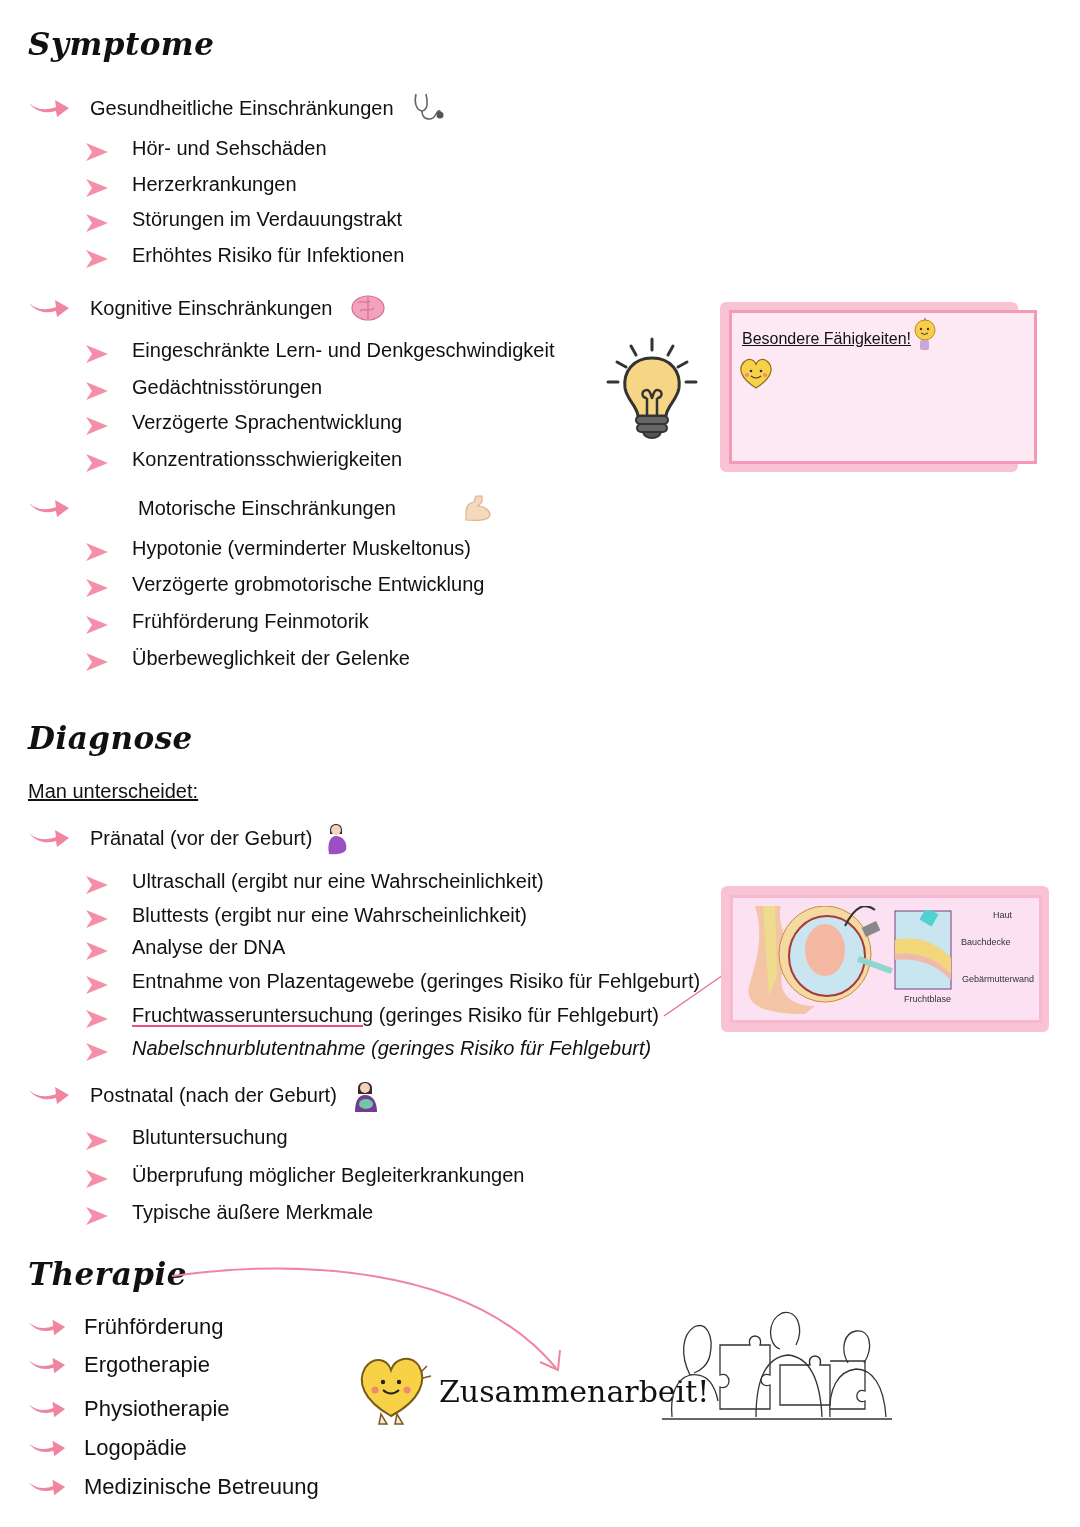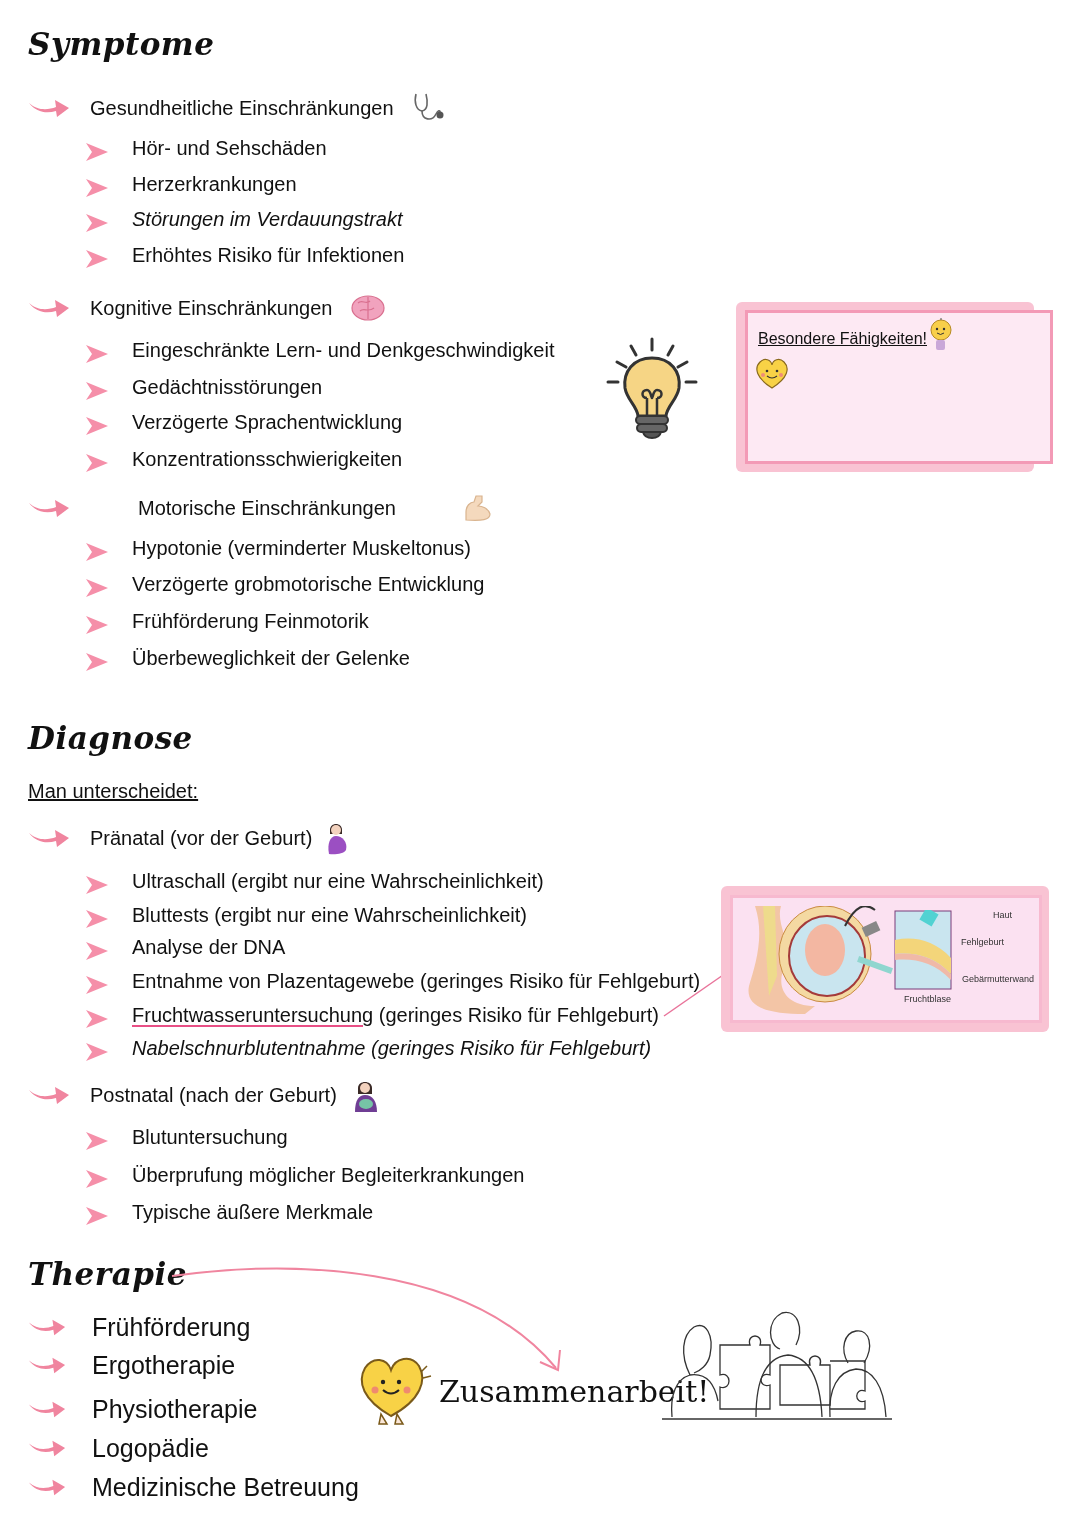--- a/index.html
+++ b/index.html
@@ -18,21 +18,21 @@
   .item .chev { width: 22px; height: 18px; margin-right: 24px; }
   .item .txt { font-size: 20px; line-height: 26px; }
   .sub-ul { text-decoration: underline; text-decoration-color: #e94f86; text-underline-offset: 3px; }
   .card { position: absolute; background: #f9c3d3; border-radius: 6px; }
   .card-inner { position: absolute; background: #fde9f3; border: 3px solid #f39ab6; }
   .card-title { position: absolute; font-size: 16px; text-decoration: underline; color: #111; }
   .card-body { position: absolute; font-size: 16px; line-height: 18px; color: #111; }
   .diag-label { position: absolute; font-family: "Liberation Sans", sans-serif; font-size: 9px; color: #333; }
   .therapy-item { position: absolute; display: flex; align-items: center; height: 32px; }
   .therapy-item .arrow { width: 38px; height: 20px; margin-right: 18px; }
-  .therapy-item .txt { font-size: 25px; margin-left: 8px; }
+  .therapy-item .txt { font-size: 22px; }
   .zusammen { position: absolute; font-family: "DejaVu Serif", serif; font-size: 30px; color: #111; padding: 0 3px; }
   .zusammen::before { content: ""; position: absolute; left: -2px; right: -2px; top: 10px; bottom: 4px;
                       background: #f7c6d5; z-index: -1; border-radius: 3px; }
 </style>
 </head>
 <body>
 
 <svg width="0" height="0" style="position:absolute">
   <defs>
     <symbol id="swoosh" viewBox="0 0 42 22">
@@ -62,21 +62,21 @@
       <use href="#chev"></use>
     </svg>
   <span class="txt">Hör- und Sehschäden</span>
 </div>
 <div class="item" style="left:86px; top:165px;">
   <svg class="chev">
       <use href="#chev"></use>
     </svg>
   <span class="txt">Herzerkrankungen</span>
 </div>
-<div class="item" style="left:86px; top:200px;font-style:italic;">
+<div class="item" style="left:86px; top:200px;">
   <svg class="chev">
       <use href="#chev"></use>
     </svg>
   <span class="txt">Störungen im Verdauungstrakt</span>
 </div>
 <div class="item" style="left:86px; top:236px;">
   <svg class="chev">
       <use href="#chev"></use>
     </svg>
   <span class="txt">Erhöhtes Risiko für Infektionen</span>
@@ -127,21 +127,21 @@
     <line x1="3" y1="46" x2="13" y2="46"></line>
     <line x1="81" y1="46" x2="91" y2="46"></line>
   </g>
   <path d="M47 22 C 28 22, 18 36, 20 52 C 22 64, 32 70, 33 80 L 61 80 C 62 70, 72 64, 74 52 C 76 36, 66 22, 47 22 Z" fill="#f6d585" stroke="#333" stroke-width="3"></path>
   <path d="M42 80 L 42 62 M 52 80 L 52 62 M 42 62 C 36 62, 36 54, 42 54 C 46 54, 46 62, 47 62 C 48 62, 48 54, 52 54 C 58 54, 58 62, 52 62" fill="none" stroke="#333" stroke-width="2.5"></path>
   <rect x="31" y="80" width="32" height="8" rx="4" fill="#666" stroke="#333" stroke-width="2"></rect>
   <rect x="32" y="88" width="30" height="8" rx="4" fill="#666" stroke="#333" stroke-width="2"></rect>
   <path d="M38 96 L 56 96 C 54 104, 40 104, 38 96 Z" fill="#555" stroke="#333" stroke-width="2"></path>
 </svg>
 
-<div class="card" style="left:720px; top:302px; width:298px; height:170px;margin-left:16px;">
+<div class="card" style="left:720px; top:302px; width:298px; height:170px;">
   <div class="card-inner" style="left:9px; top:8px; width:302px; height:148px;"></div>
   <div class="card-title" style="left:22px; top:28px;">Besondere Fähigkeiten!</div>
   <svg class="abs" style="left:192px; top:15px;" width="26" height="36" viewBox="0 0 26 36">
     <circle cx="13" cy="13" r="10" fill="#f8cf4a" stroke="#b68a22" stroke-width="1"></circle>
     <circle cx="9" cy="12" r="1.2" fill="#333"></circle>
       <circle cx="16" cy="12" r="1.2" fill="#333"></circle>
     <path d="M9 16 Q 12.5 19 16 16" fill="none" stroke="#333" stroke-width="1"></path>
     <rect x="8" y="23" width="9" height="10" rx="2" fill="#c9a7d8"></rect>
     <line x1="13" y1="1" x2="13" y2="3" stroke="#555"></line>
   </svg>
@@ -256,21 +256,21 @@
     <rect x="118" y="18" width="16" height="10" fill="#888" transform="rotate(-25 126 23)"></rect>
     <rect x="112" y="56" width="36" height="6" fill="#8fd6cf" transform="rotate(20 130 59)"></rect>
   </svg>
   <svg class="abs" style="left:173px; top:24px;" width="58" height="80" viewBox="0 0 58 80">
     <rect x="1" y="1" width="56" height="78" fill="#c9e5ef" stroke="#7b3d7a"></rect>
     <path d="M1 30 C 20 26, 40 30, 57 48 L 57 64 C 40 46, 20 42, 1 44 Z" fill="#f3d57a"></path>
     <path d="M1 44 C 20 42, 40 46, 57 64 L 57 70 C 40 52, 20 48, 1 50 Z" fill="#f0b9a8"></path>
     <rect x="28" y="0" width="14" height="14" fill="#51d2d2" transform="rotate(30 35 7)"></rect>
   </svg>
   <div class="diag-label" style="left:240px; top:24px;padding-left:32px;">Haut</div>
-  <div class="diag-label" style="left:240px; top:51px;">Fehlgeburt</div>
+  <div class="diag-label" style="left:240px; top:51px;">Bauchdecke</div>
   <div class="diag-label" style="left:241px; top:88px;">Gebärmutterwand</div>
   <div class="diag-label" style="left:183px; top:108px;">Fruchtblase</div>
 </div>
 
 <div class="cat" style="left:28px; top:1079px;">
   <svg class="arrow">
       <use href="#swoosh"></use>
     </svg>
   <span class="label">Postnatal (nach der Geburt)</span>
   <svg class="emoji" width="30" height="34" viewBox="0 0 30 34" style="margin-left:10px;">

